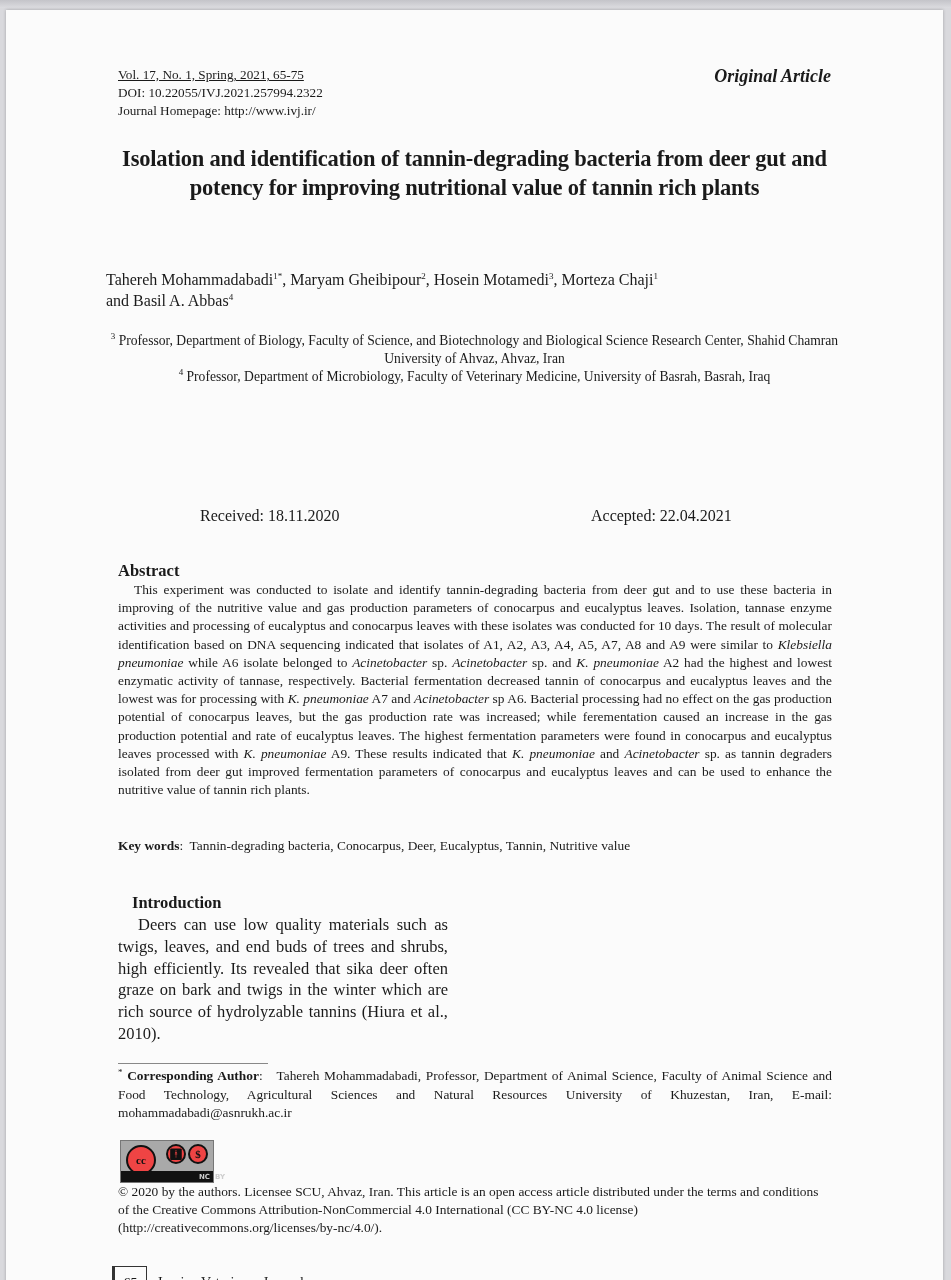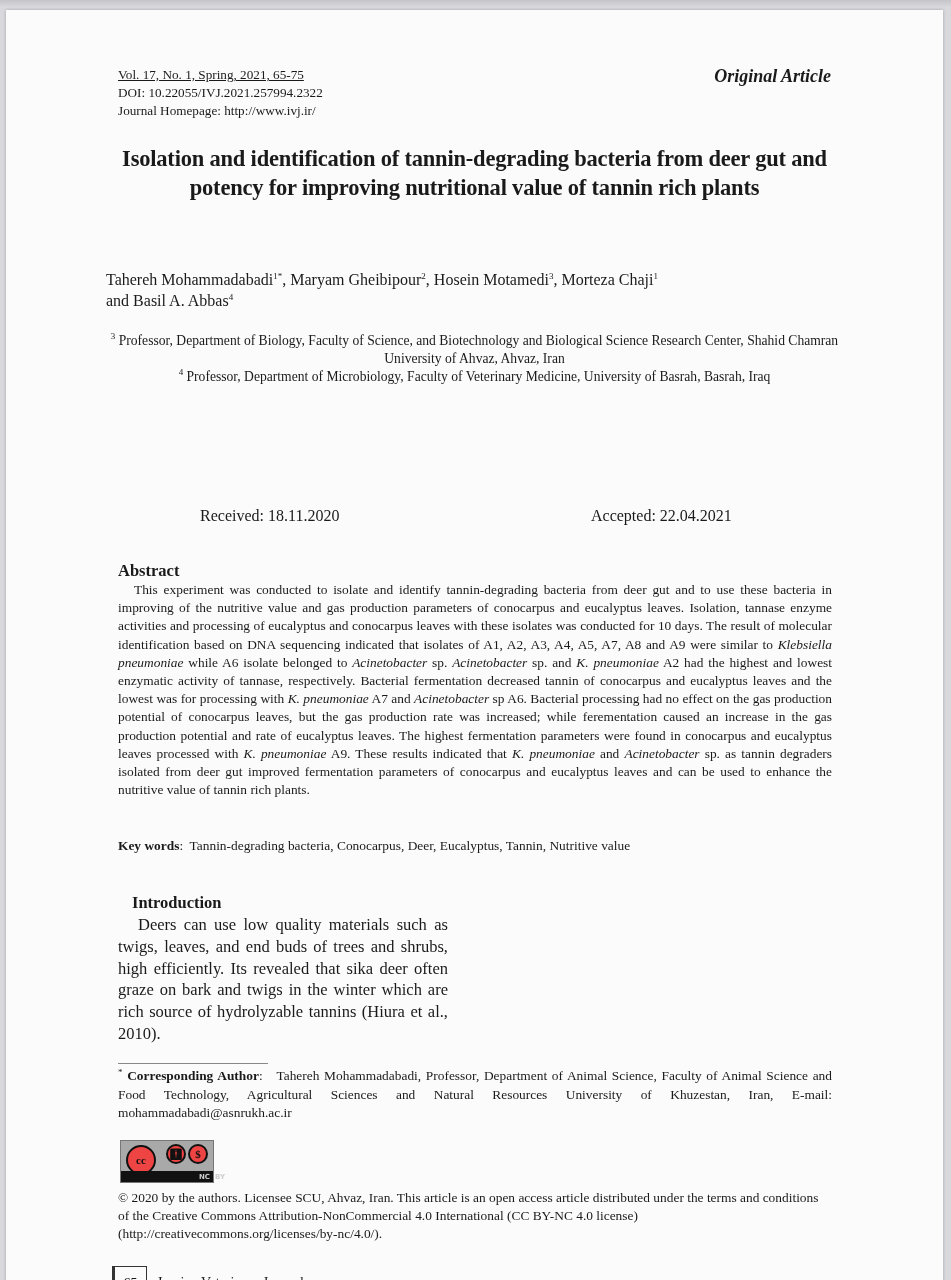--- a/index.html
+++ b/index.html
@@ -66,21 +66,21 @@
   }
   .cc .band { position: absolute; left: 0; bottom: 0; width: 100%; height: 11px; background: #111; }
   .cc .circ { position: absolute; border-radius: 50%; background: #ef4444; border: 2px solid #111; box-sizing: border-box; display: flex; align-items: center; justify-content: center; font-family: Liberation Serif, serif; font-weight: bold; color: #111; }
   .cc .c1 { left: 5px; top: 4px; width: 30px; height: 30px; font-size: 11px; }
   .cc .c2 { left: 45px; top: 3px; width: 20px; height: 20px; font-size: 11px; }
   .cc .c3 { left: 67px; top: 3px; width: 20px; height: 20px; font-size: 11px; }
   .cc .lbl { position: absolute; bottom: 1px; font-size: 7px; color: #ccc; font-family: "DejaVu Sans", sans-serif; font-weight: bold; }
   .cc .by { left: 48px; padding-left: 46px; }
   .cc .nc { left: 70px; padding-left: 8px; }
   .license {
-    left: 112px; width: 714px; top: 1173px; font-size: 13.4px; line-height: 18px; margin-top: 6px;
+    left: 112px; width: 714px; top: 1173px; font-size: 13.4px; line-height: 18px;
   }
   .pagebox {
     left: 106px; top: 1256px; width: 35px; height: 30px;
     border-left: 3px solid #333; border-top: 1px solid #333; border-right: 1px solid #333;
     box-sizing: border-box; text-align: center; font-size: 14px; padding-top: 9px;
   }
   .journal-name { left: 152px; top: 1265px; font-size: 14px; }
   i { font-style: italic; }
 </style>
 </head>

